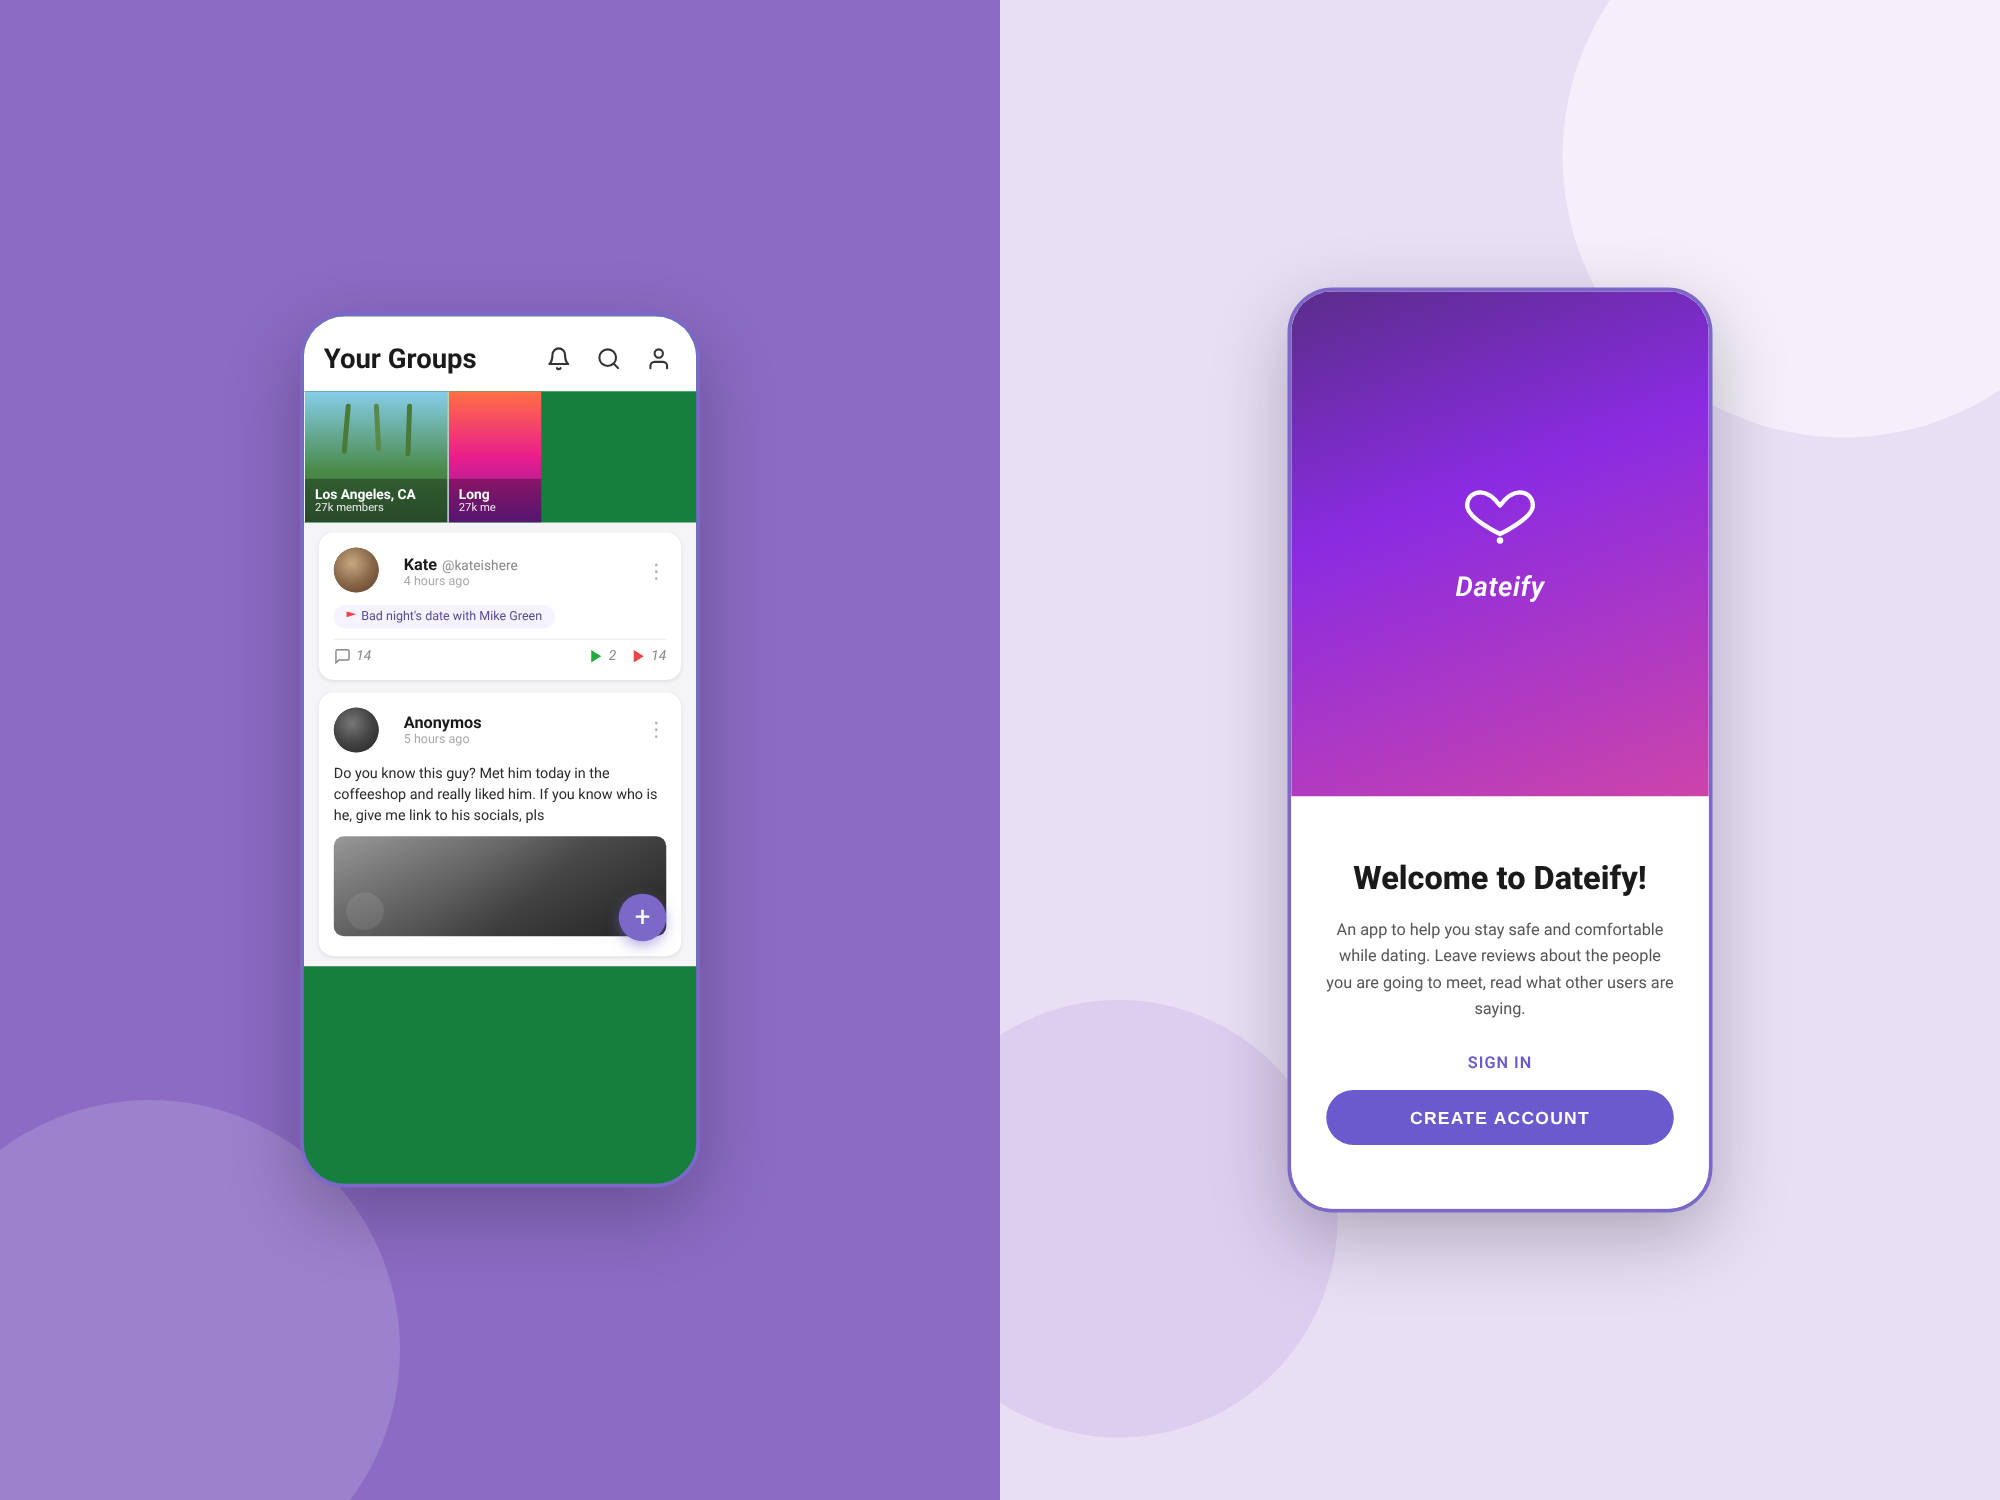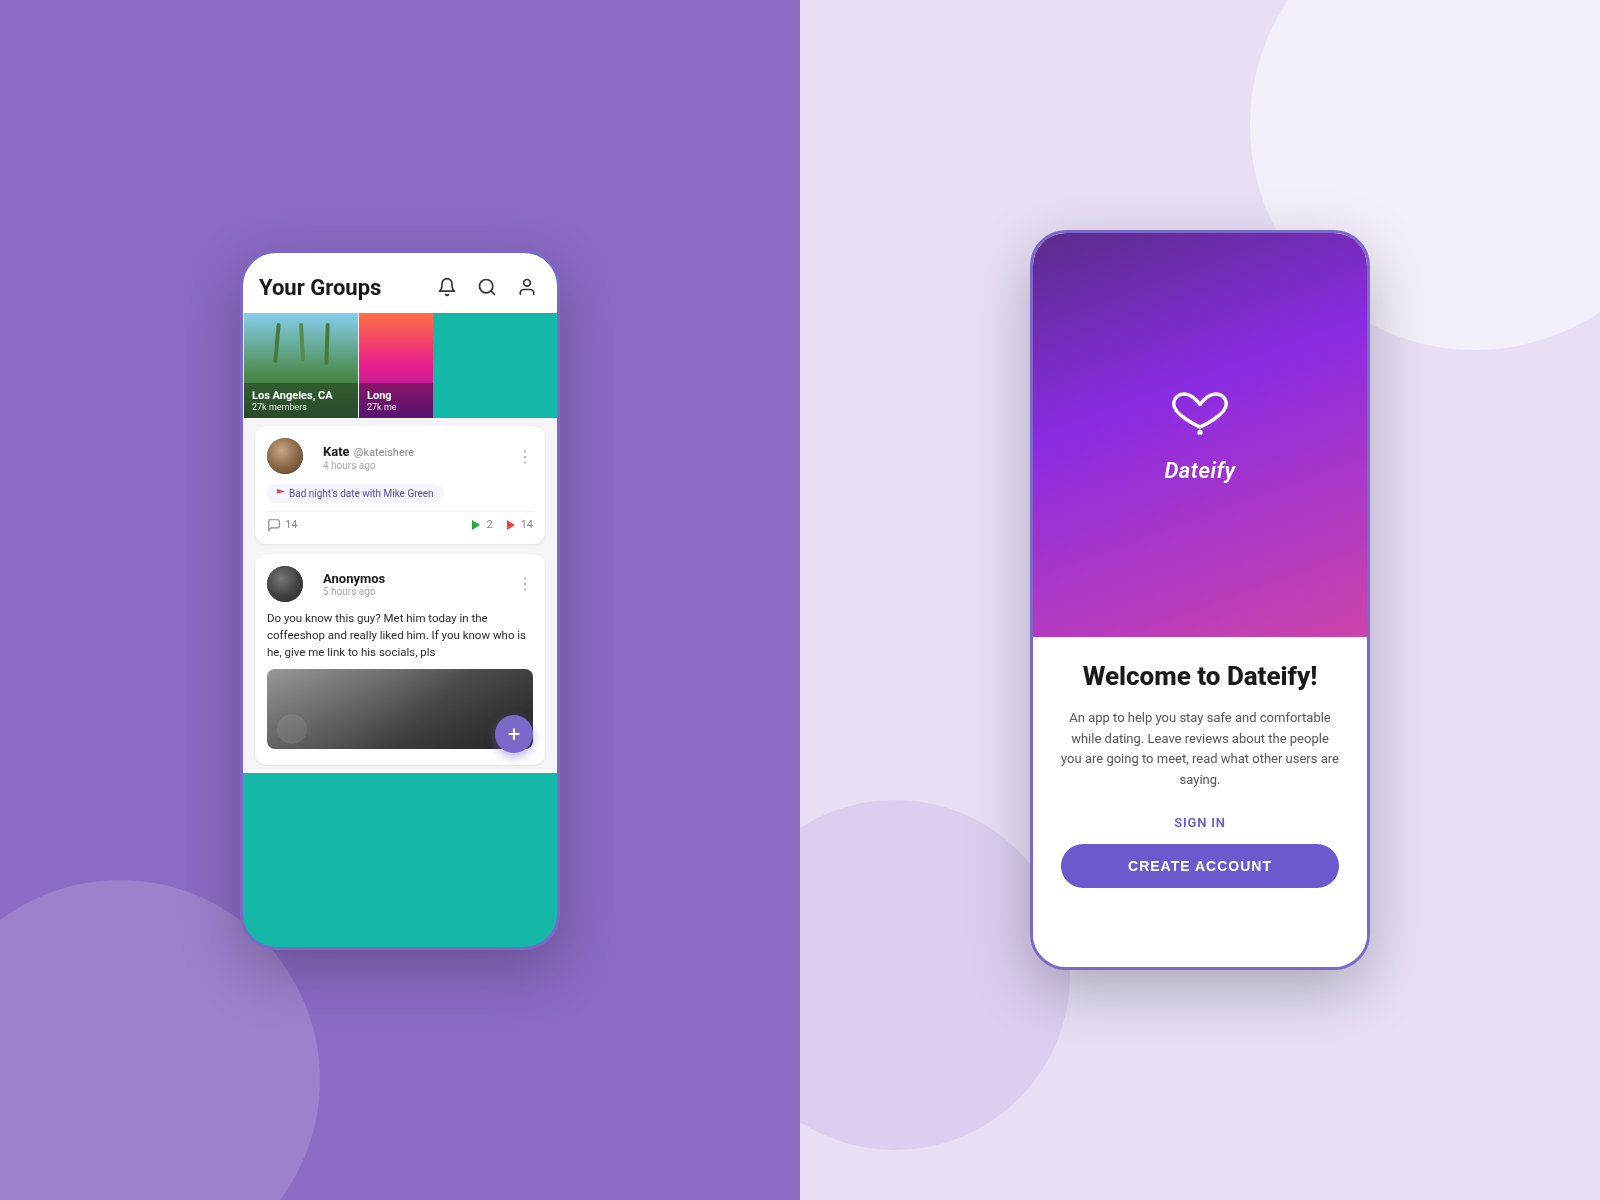--- a/index.html
+++ b/index.html
@@ -74,21 +74,21 @@
       border-radius: 36px;
       overflow: hidden;
       box-shadow: 0 20px 60px rgba(0,0,0,0.25);
       z-index: 10;
     }
 
     
     .left-phone {
       width: 320px;
       height: 700px;
-      background: #14b8a6;
+      background: #15803d;
       border: 3px solid #7B68C8;
     }
 
     
     .groups-header {
       display: flex;
       align-items: center;
       padding: 20px 16px 12px;
       background: #fff;
     }
@@ -244,21 +244,21 @@
 
     .action-item {
       display: flex;
       align-items: center;
       gap: 4px;
       font-size: 11px;
       color: #888;
       cursor: pointer;
     }
 
-    .action-count { font-size: 11px; color: #888; }
+    .action-count { font-size: 11px; color: #888; font-style: italic; }
 
     .flag-green { color: #22aa44; }
     .flag-red { color: #e44; }
 
     
     .post-image {
       border-radius: 8px;
       overflow: hidden;
       height: 90px;
       background: linear-gradient(135deg, #888 0%, #555 50%, #333 100%);
@@ -322,21 +322,21 @@
       letter-spacing: 0.5px;
     }
 
     
     .dateify-welcome {
       flex: 1;
       background: #fff;
       display: flex;
       flex-direction: column;
       align-items: center;
-      justify-content: flex-start;
+      justify-content: center;
       padding: 24px 28px;
       text-align: center;
     }
 
     .welcome-title {
       font-size: 26px;
       font-weight: 800;
       color: #1a1a1a;
       line-height: 1.2;
       margin-bottom: 16px;

